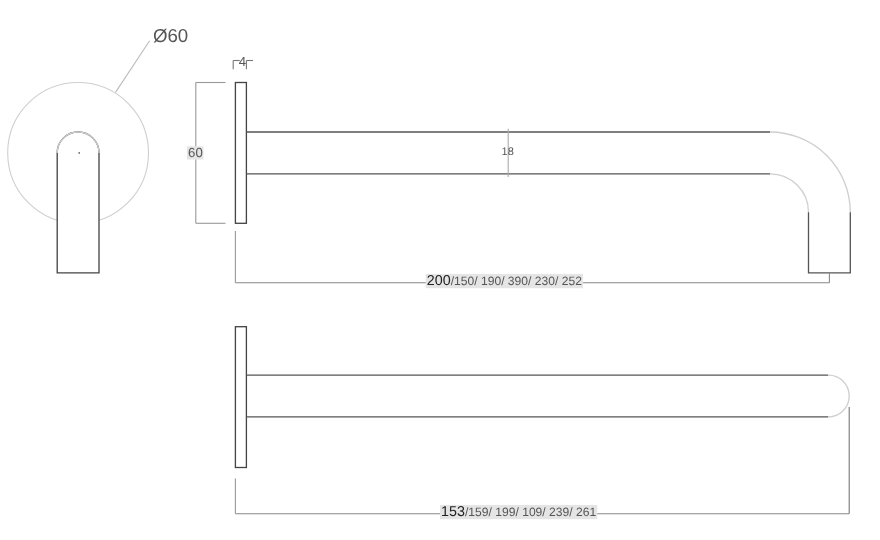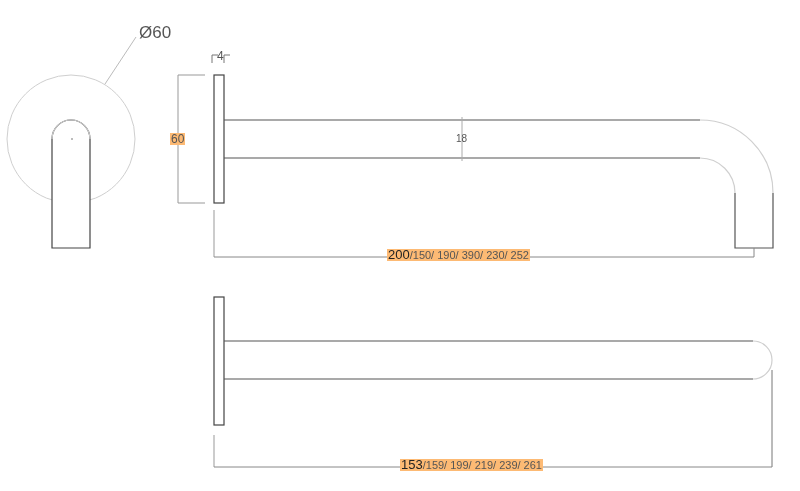--- a/index.html
+++ b/index.html
@@ -1,20 +1,20 @@
 <!DOCTYPE html>
 <html><head>
 <meta charset="utf-8">
 <style>
   html, body { margin: 0; padding: 0; background: #ffffff; }
   body { width: 800px; height: 491px; overflow: hidden; position: relative; font-family: "Liberation Sans", sans-serif; }
   svg { position: absolute; left: 0; top: 0; }
   .lbl { position: absolute; font-family: "Liberation Sans", sans-serif; color: #555; font-size: 11px; line-height: 12px; white-space: nowrap; background: transparent; }
   .big { font-size: 13px; color: #222; }
-  .bg { background: #fdba74; padding: 0 1px; }
+  .bg { background: #e5e5e5; padding: 0 1px; }
 </style>
 </head>
 <body>
 
 <svg width="800" height="491" viewBox="0 0 800 491">
 
   <g>
     <circle cx="71" cy="139" r="64" fill="none" stroke="#cfcfcf" stroke-width="1"></circle>
     <line x1="105" y1="84" x2="136" y2="37" stroke="#bbbbbb" stroke-width="1"></line>
     <path d="M52,248 L52,139 A19,19 0 0 1 90,139 L90,248 Z" fill="#fff" stroke="#444" stroke-width="1.2"></path>
@@ -62,14 +62,14 @@
 <span class="lbl" style="left:139px; top:27px; font-size:17px;">Ø60</span>
 <span class="lbl bg" style="left:170px; top:133px; font-size:12px;">60</span>
 <span class="lbl" style="left:217px; top:50px; font-size:12px;">4</span>
 <span class="lbl" style="left:456px; top:133px; font-size:10px;">18</span>
 
 <div class="lbl bg" style="left:387px; top:249px;">
   <span class="big">200</span><span>/150/ 190/ 390/ 230/ 252</span>
 </div>
 
 <div class="lbl bg" style="left:400px; top:459px;">
-  <span class="big">153</span><span>/159/ 199/ 219/ 239/ 261</span>
+  <span class="big">153</span><span>/159/ 199/ 109/ 239/ 261</span>
 </div>
 
 </body></html>

